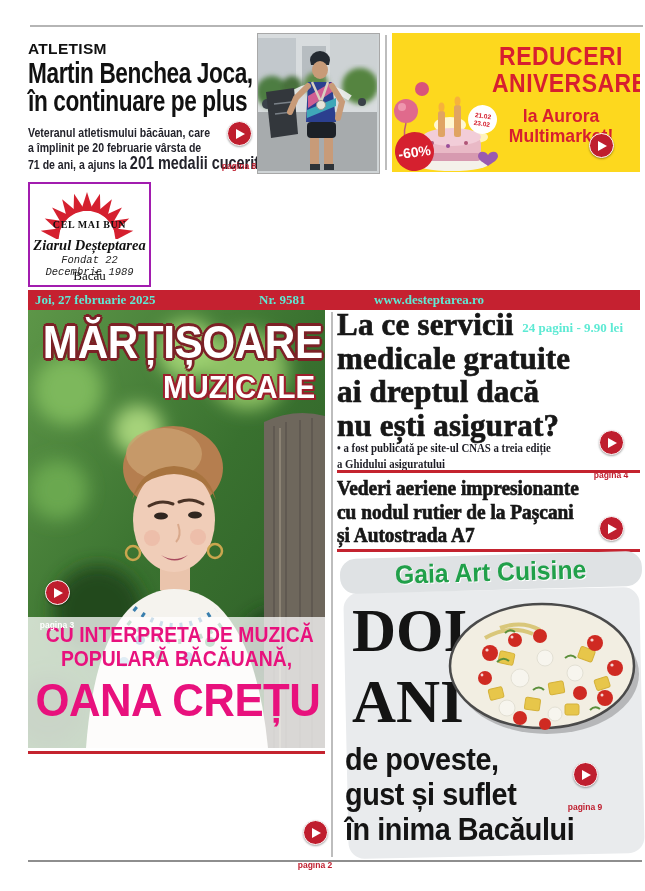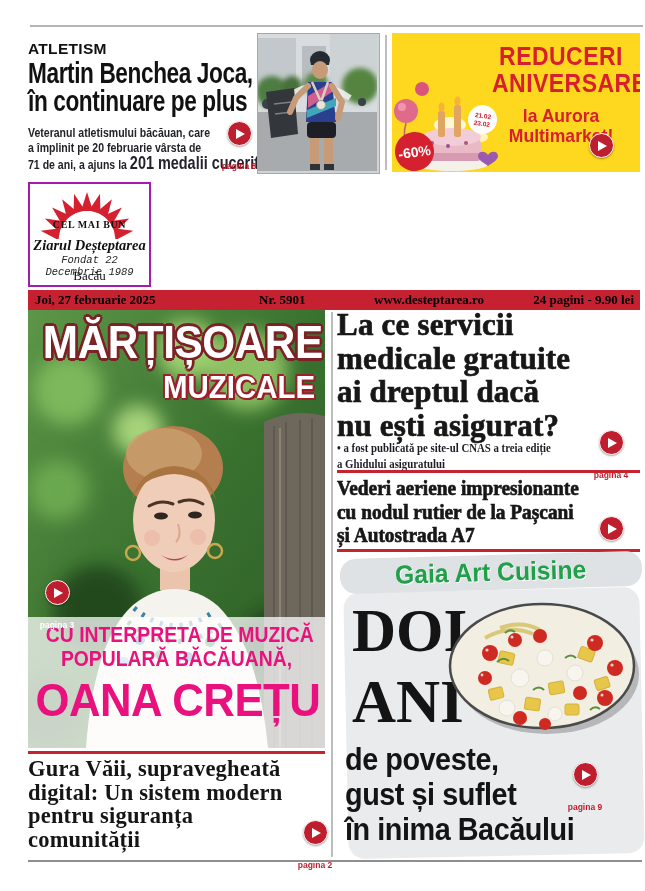--- a/index.html
+++ b/index.html
@@ -48,23 +48,23 @@
   .logo-name{position:absolute;left:0;top:53px;width:100%;text-align:center;
              font-family:"Liberation Serif",serif;font-weight:700;font-style:italic;font-size:14.5px;}
   .logo-founded{position:absolute;left:0;top:70px;width:100%;text-align:center;
              font-family:Liberation Mono, monospace;font-style:italic;font-size:10.5px;color:#222;}
   .logo-city{position:absolute;left:0;top:84px;width:100%;text-align:center;
              font-family:"Liberation Serif",serif;font-size:13px;}
   .masthead{left:151px;top:182px;width:489px;height:101px;background:#ffe60b;border:3px solid #c4232f;
             display:flex;align-items:center;justify-content:center;}
   .mast-title{font-weight:700;font-size:86px;letter-spacing:-3px;transform:scaleX(.9);white-space:nowrap;color:#151211;}
   
-  .datebar{left:28px;top:290px;width:612px;height:20px;background:#c52130;color:#000000;}
+  .datebar{left:28px;top:290px;width:612px;height:20px;background:#c52130;color:#5eead4;}
   .datebar span{position:absolute;top:2px;font-family:"Liberation Serif",serif;font-weight:700;font-size:13px;white-space:nowrap;}
-  .db-date{left:7px;} .db-issue{left:231px;} .db-site{left:346px;} .db-price{right:6px;}
+  .db-date{left:7px;} .db-issue{left:231px;} .db-site{left:346px;} .db-price{right:17px;margin-top:28px;}
   
   .fphoto{left:28px;top:310px;width:297px;height:438px;background:#3c712f;overflow:hidden;}
   .ft1{position:absolute;left:0;top:4px;width:100%;text-align:center;font-size:47px;font-weight:800;color:#fff;
        transform:scaleX(.9);transform-origin:50% 0;white-space:nowrap;letter-spacing:-.5px;
        text-shadow:-3px 0 #7c2126,3px 0 #7c2126,0 -3px #7c2126,0 3px #7c2126,-2px -2px #7c2126,2px 2px #7c2126,-2px 2px #7c2126,2px -2px #7c2126;}
   .ft2{position:absolute;right:10px;top:60px;font-size:31px;font-weight:800;color:#fff;
        transform:scaleX(.95);transform-origin:100% 0;white-space:nowrap;
        text-shadow:-2px 0 #9c1f2c,2px 0 #9c1f2c,0 -2px #9c1f2c,0 2px #9c1f2c,2px 2px #9c1f2c,-2px -2px #9c1f2c;}
   .fband{position:absolute;left:0;top:307px;width:100%;height:131px;background:rgba(255,255,255,.74);}
   .fdeck{position:absolute;left:0;top:313px;width:100%;text-align:center;color:#e8117d;font-weight:800;
@@ -219,21 +219,21 @@
       </g>
     </svg>
     <div class="logo-tag">CEL MAI BUN</div>
     <div class="logo-name">Ziarul Deșteptarea</div>
     <div class="logo-founded">Fondat 22 Decembrie 1989</div>
     <div class="logo-city">Bacău</div>
   </div>
 
   <div class="abs datebar">
     <span class="db-date">Joi, 27 februarie 2025</span>
-    <span class="db-issue">Nr. 5901</span>
+    <span class="db-issue">Nr. 9581</span>
     <span class="db-site">www.desteptarea.ro</span>
     <span class="db-price">24 pagini - 9.90 lei</span>
   </div>
 
   <div class="abs fphoto">
     <svg class="abs" style="left:0;top:0;" width="297" height="438" viewBox="0 0 297 438">
       <defs>
         <linearGradient id="gbg" x1="0" y1="0" x2="1" y2="1">
           <stop offset="0" stop-color="#5d9648"></stop>
             <stop offset=".5" stop-color="#39712f"></stop>
@@ -293,21 +293,20 @@
     <div class="fname">OANA CREȚU</div>
     <div class="pgref onphoto" style="left:6px;top:270px;">
       <span class="pgcirc">
           <span class="pgtri"></span>
         </span>
       <span class="pglbl">pagina 3</span>
     </div>
   </div>
 
   <div class="rule-red" style="left:28px;top:751px;width:297px;"></div>
-  <div class="abs gura-head">Gura Văii, supravegheată<br>digital: Un sistem modern<br>pentru siguranța<br>comunității</div>
   <div class="pgref" style="left:292px;top:820px;">
     <span class="pgcirc">
         <span class="pgtri"></span>
       </span>
     <span class="pglbl">pagina 2</span>
   </div>
 
   <div class="vline" style="left:331px;top:312px;height:545px;"></div>
 
   <div class="abs med-head fat">La ce servicii<br>medicale gratuite<br>ai dreptul dacă<br>nu ești asigurat?</div>

